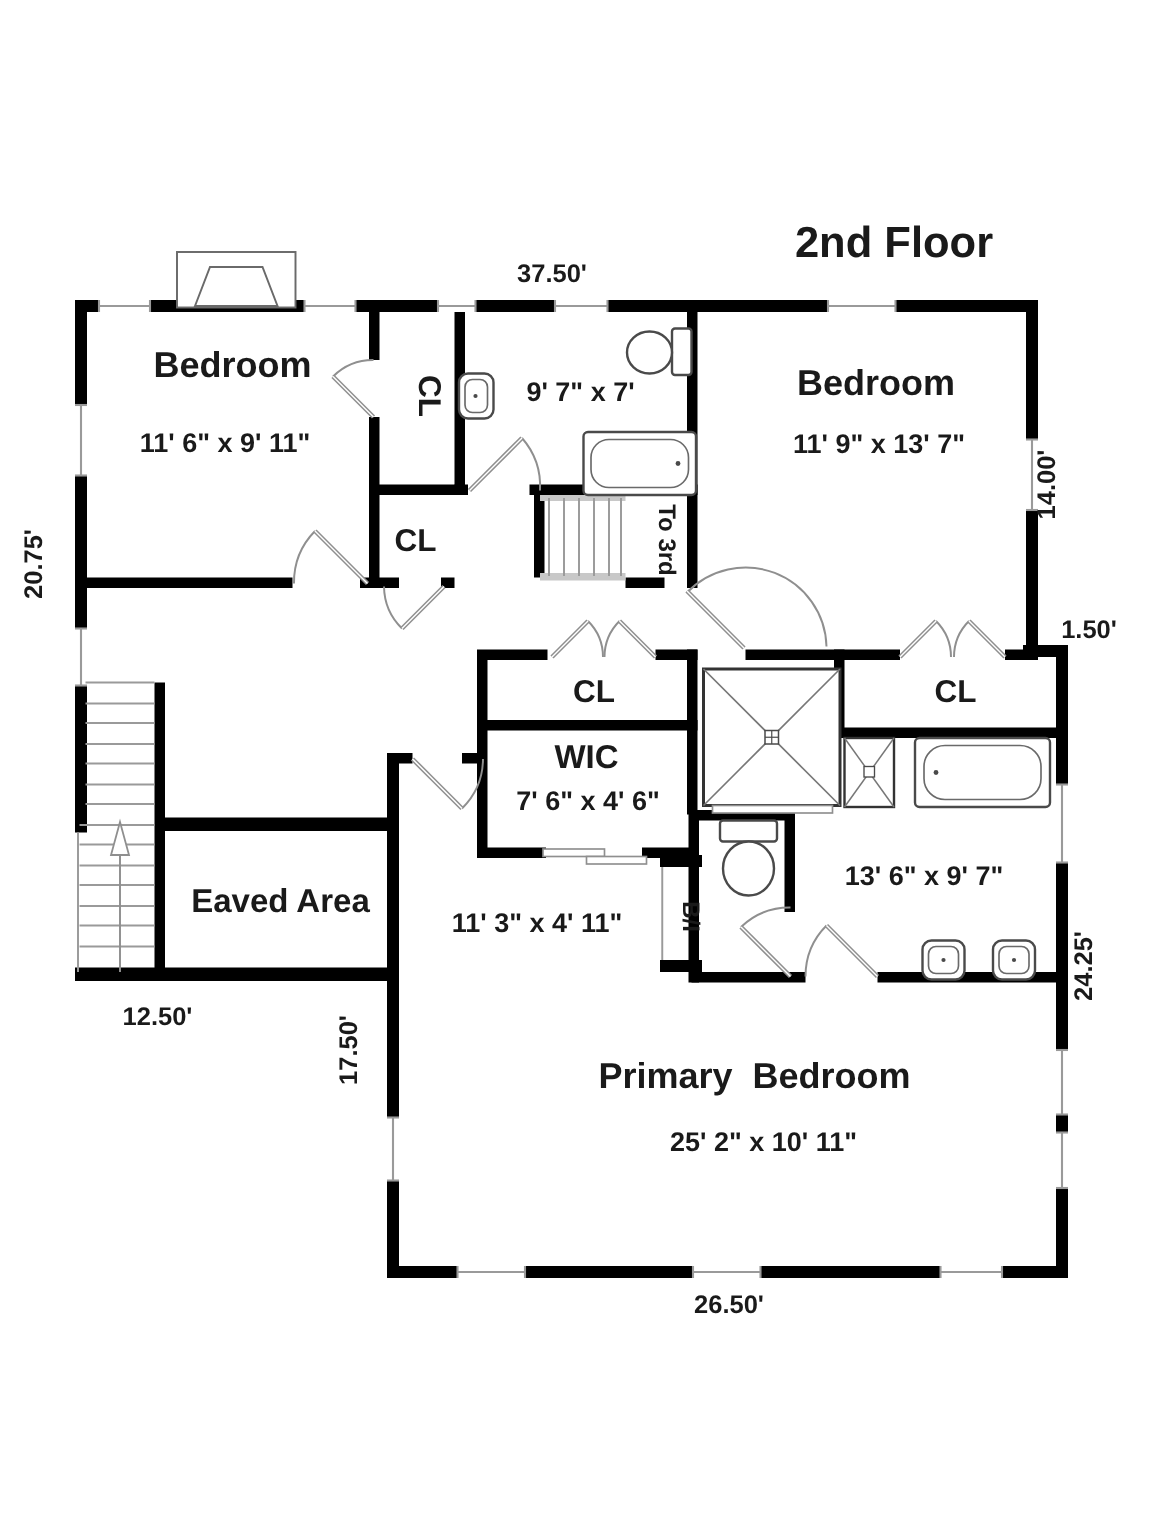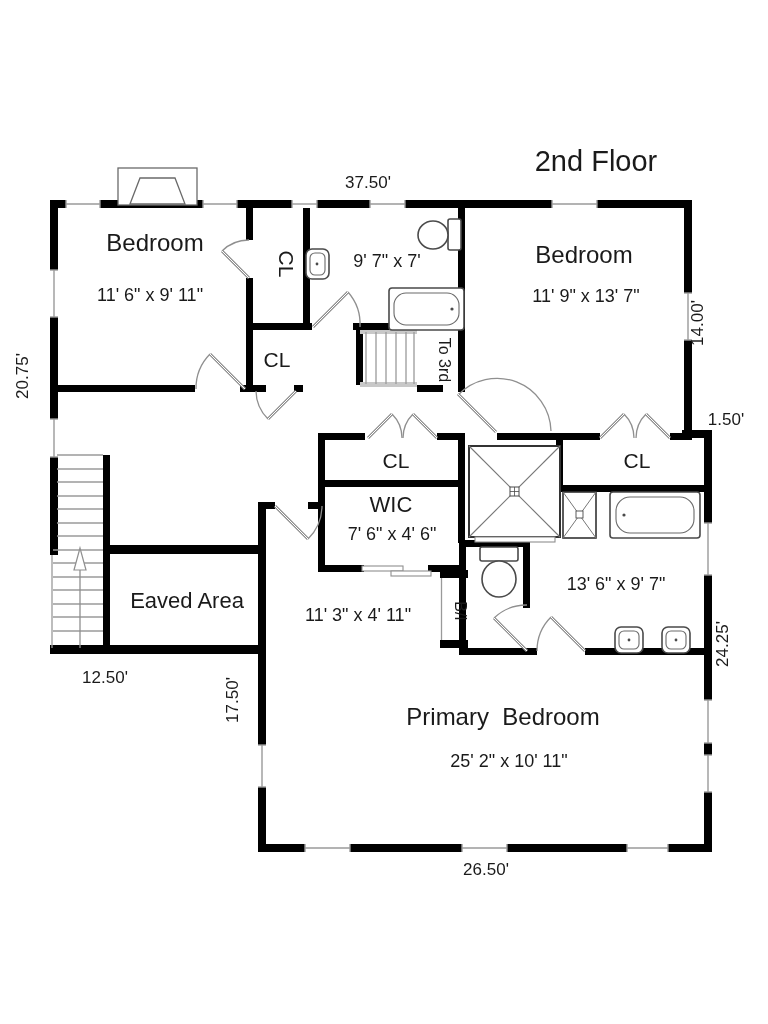--- a/index.html
+++ b/index.html
@@ -1,16 +1,16 @@
 <!DOCTYPE html>
 <html><head>
 <meta charset="utf-8">
 <style>
   html,body{margin:0;padding:0;background:#ffffff;}
-  .page{width:768px;height:1024px;background:#ffffff;position:relative;font-family:"Liberation Sans",sans-serif;}
+  .page{width:768px;height:1024px;background:#ffffff;position:relative;font-family:"Liberation Sans",sans-serif;font-weight:bold;}
   svg{display:block;}
   text{fill:#1a1a1a;font-family:"Liberation Sans",sans-serif;}
   .t-title{font-size:29px;}
   .t-room{font-size:24px;}
   .t-room-sm{font-size:22px;}
   .t-cl{font-size:21px;}
   .t-dim{font-size:18px;}
   .t-ext{font-size:17px;}
   .t-note{font-size:16px;}
   .wall{fill:#000000;stroke:none;}

